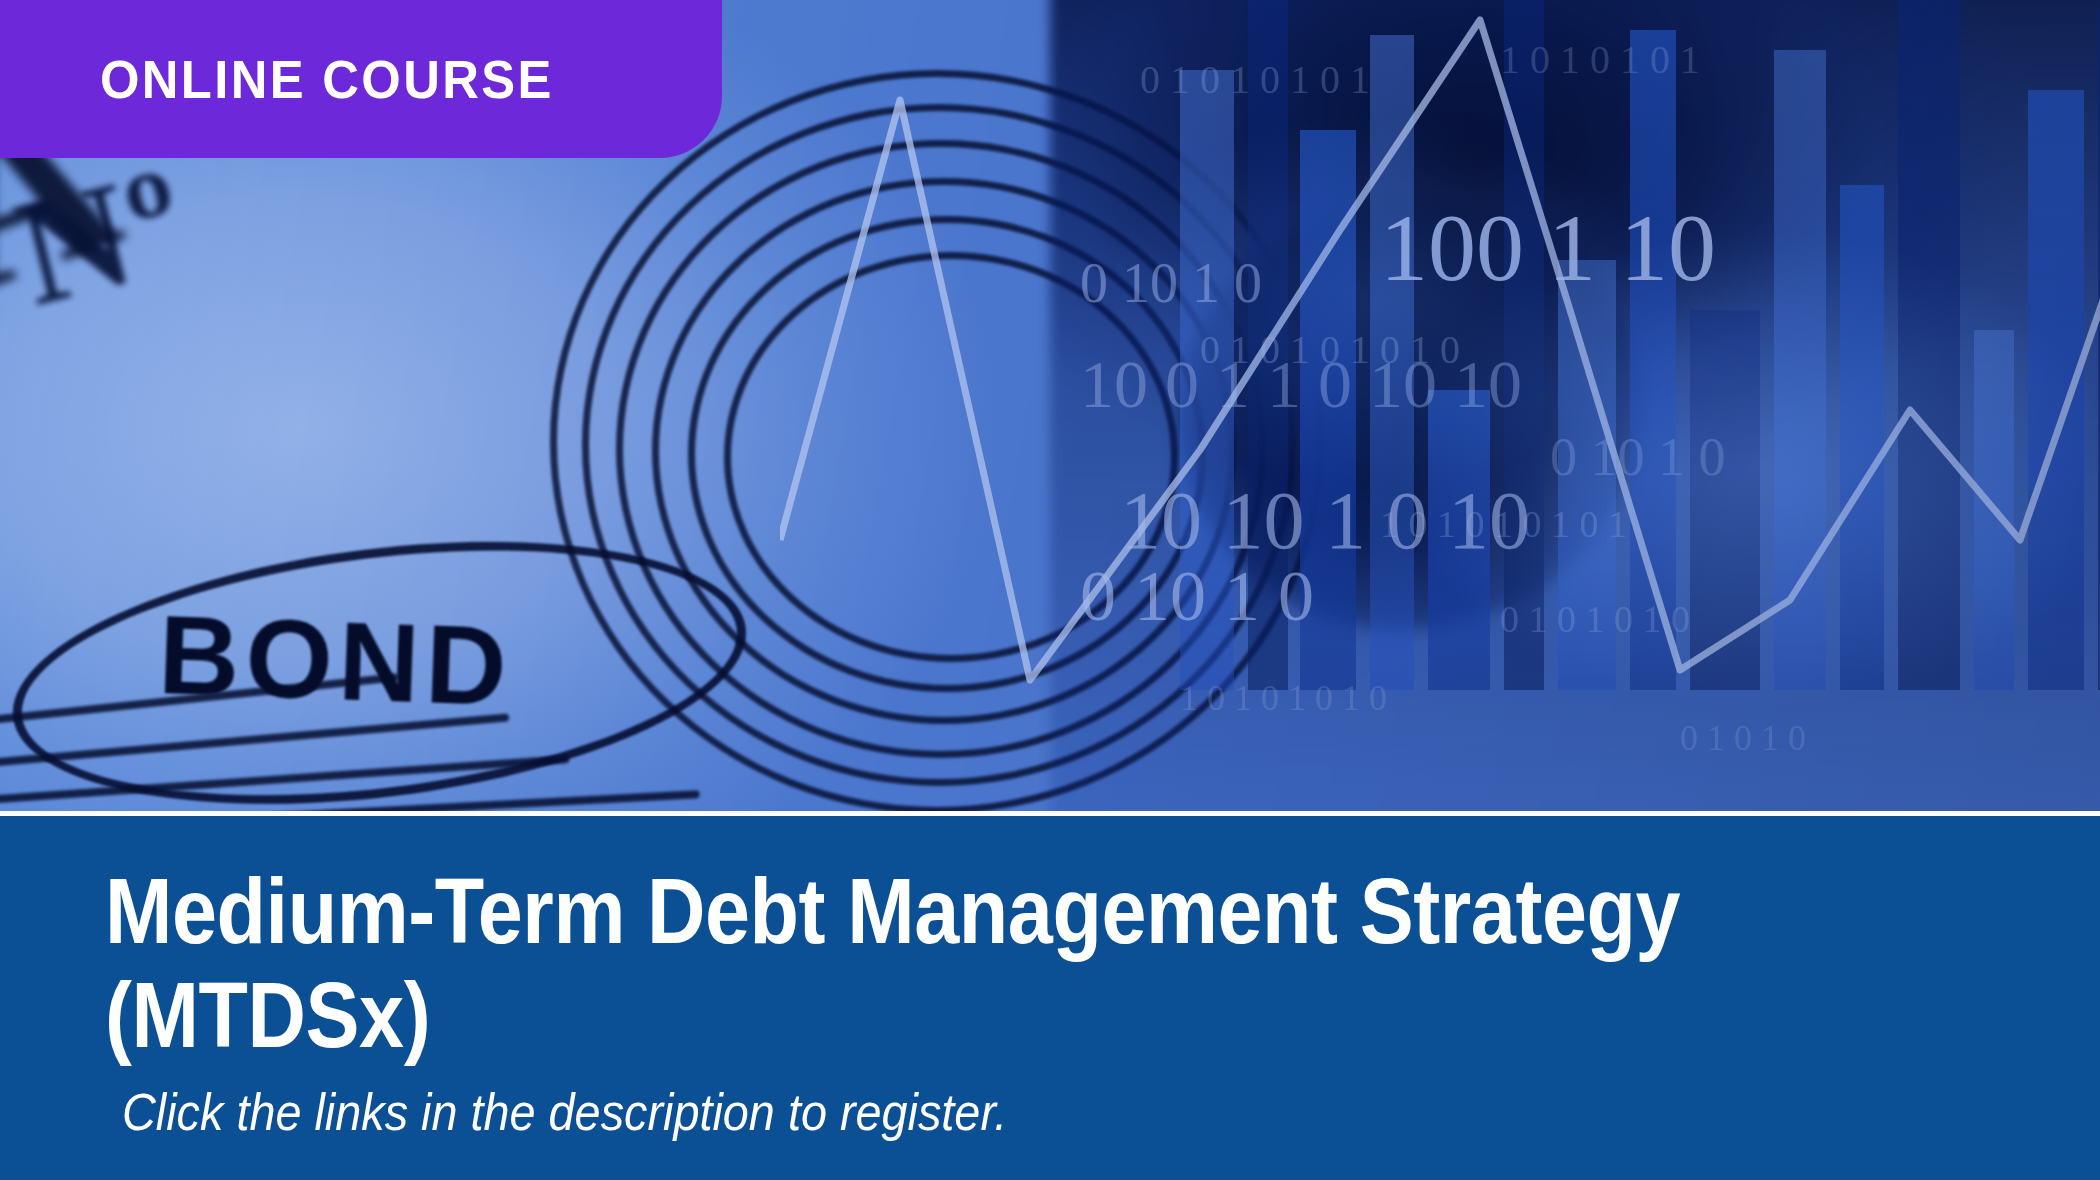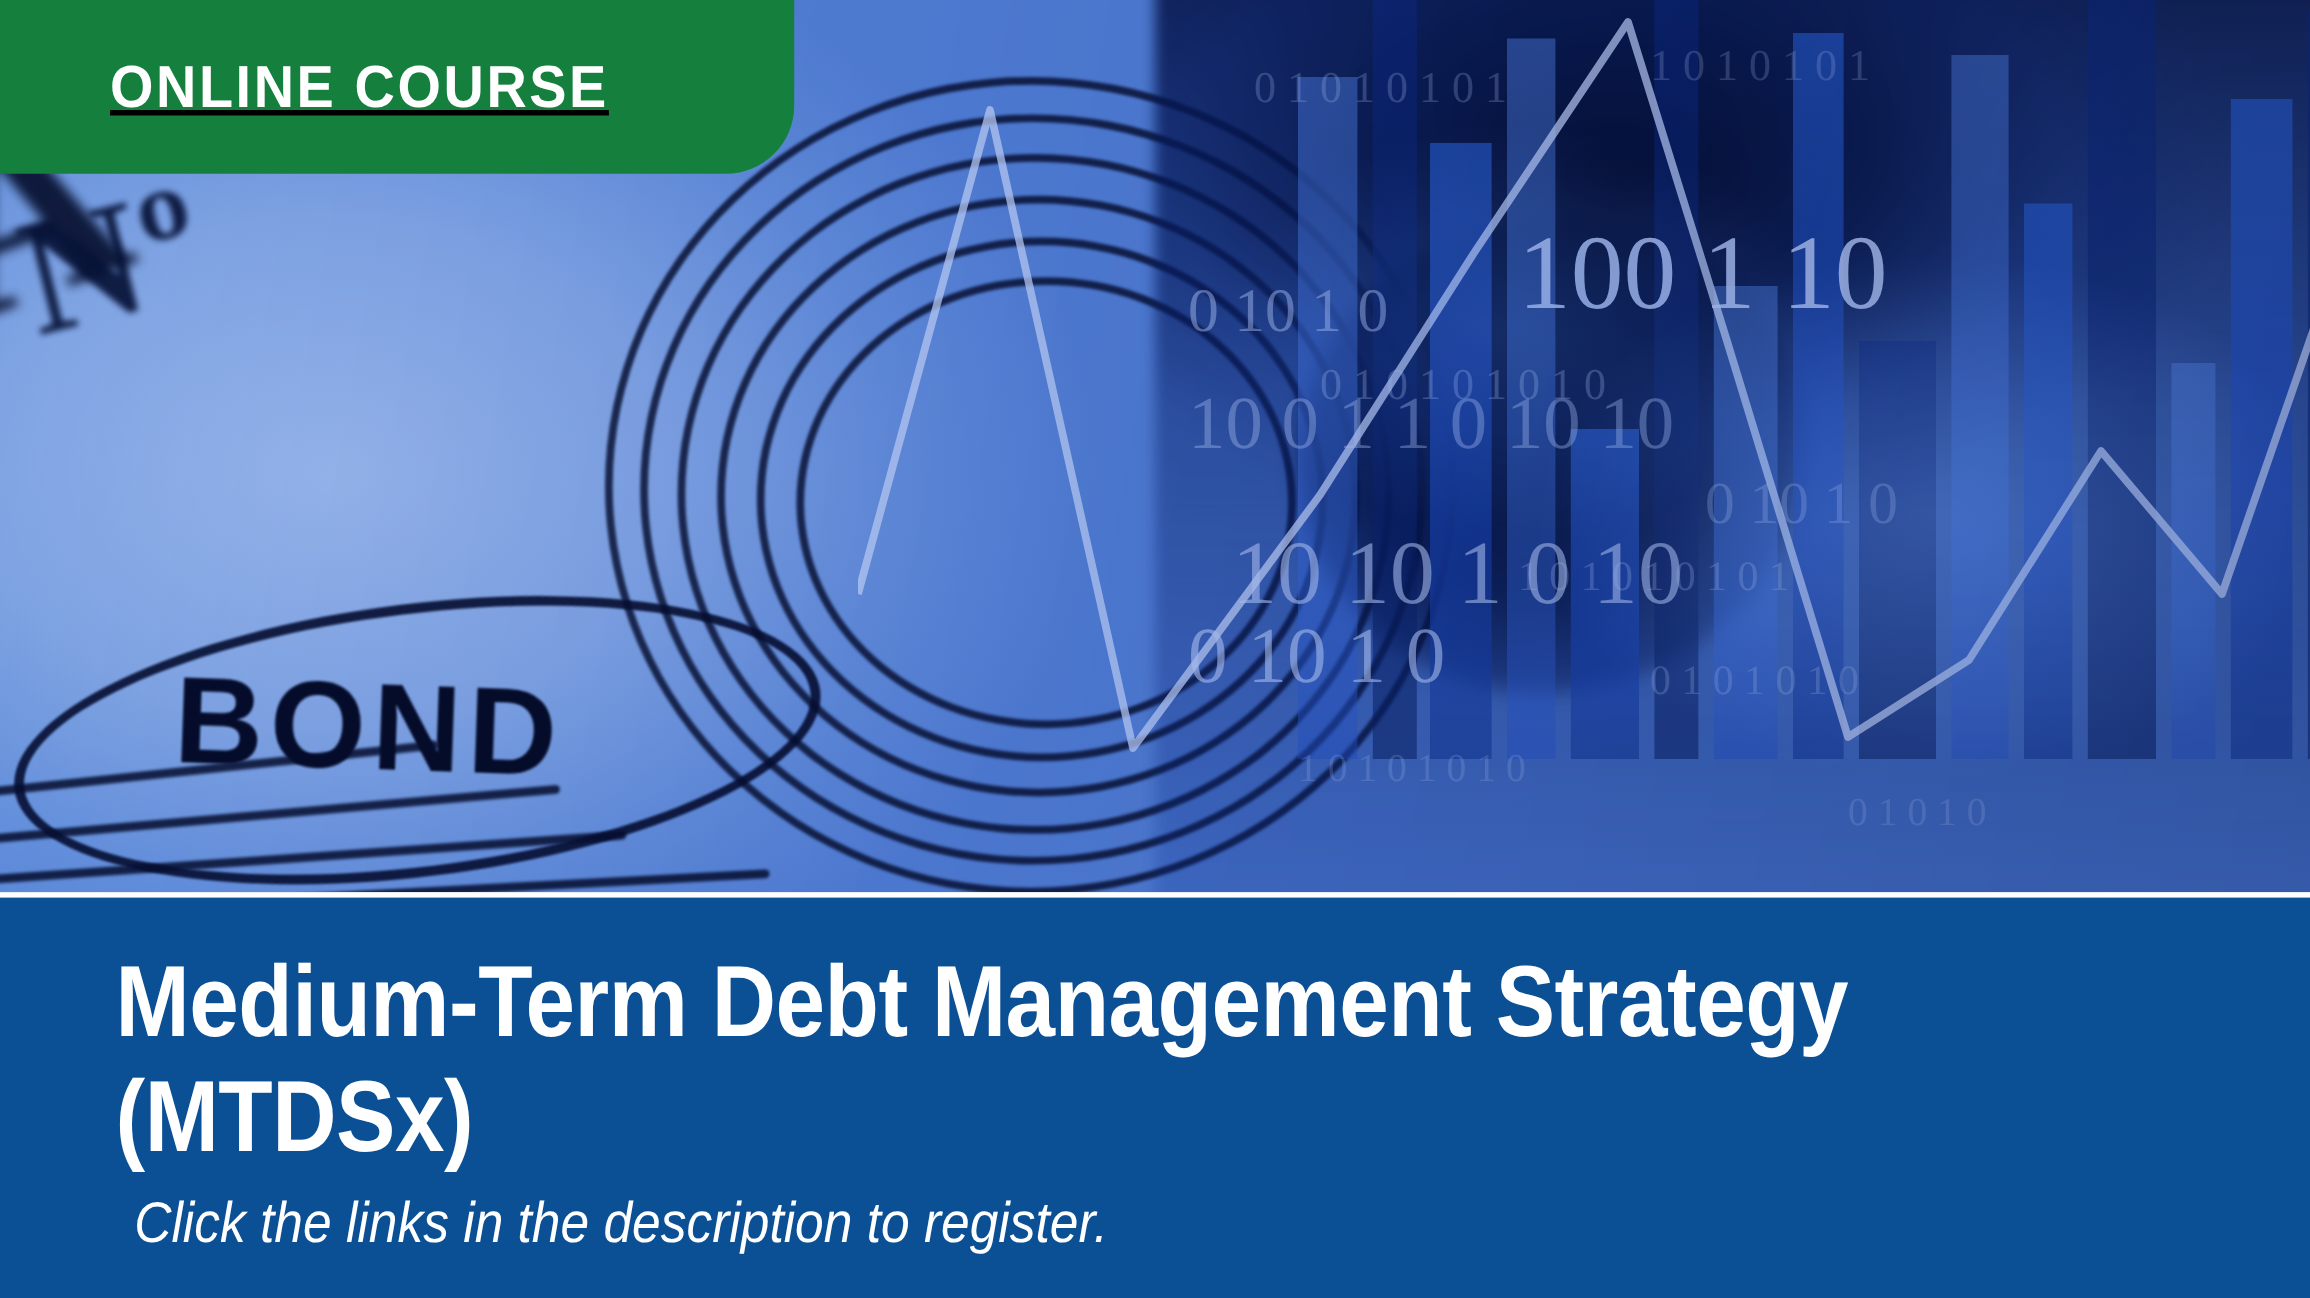--- a/index.html
+++ b/index.html
@@ -200,26 +200,25 @@
     background: radial-gradient(ellipse 520px 340px at 1760px 470px, rgba(120,170,255,0.28) 0%, rgba(120,170,255,0) 70%),
                 radial-gradient(ellipse 380px 260px at 1380px 300px, rgba(90,150,250,0.18) 0%, rgba(90,150,250,0) 72%);
   }
 
   
   .badge {
     position: absolute;
     left: 0; top: 0;
     width: 722px;
     height: 158px;
-    background: #15803d;
+    background: #6d28d9;
     border-bottom-right-radius: 62px;
     z-index: 40;
     display: flex;
     align-items: center;
-    text-decoration: underline;
   }
   .badge-label {
     margin-left: 100px;
     color: #ffffff;
     font-family: "Liberation Sans", sans-serif;
     font-weight: bold;
     font-size: 54px;
     letter-spacing: 2.5px;
     white-space: nowrap;
     transform: scaleX(0.94);

